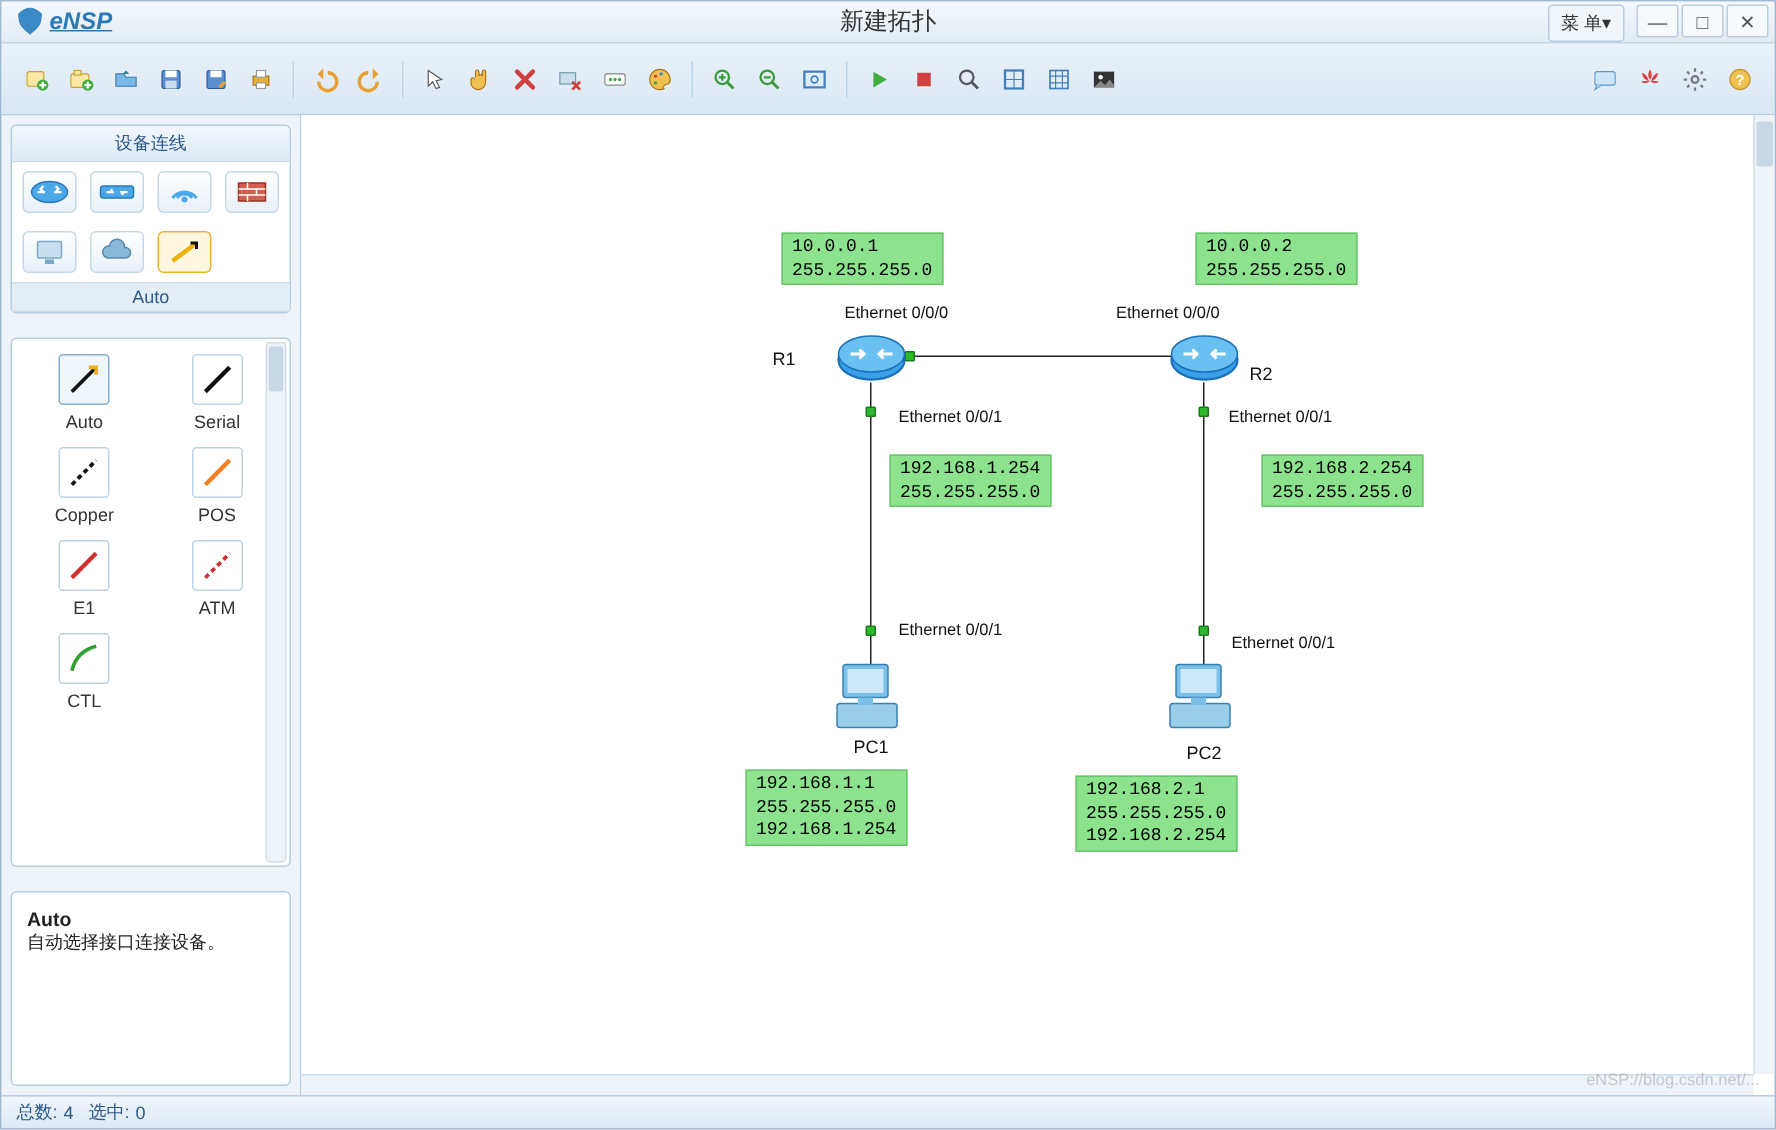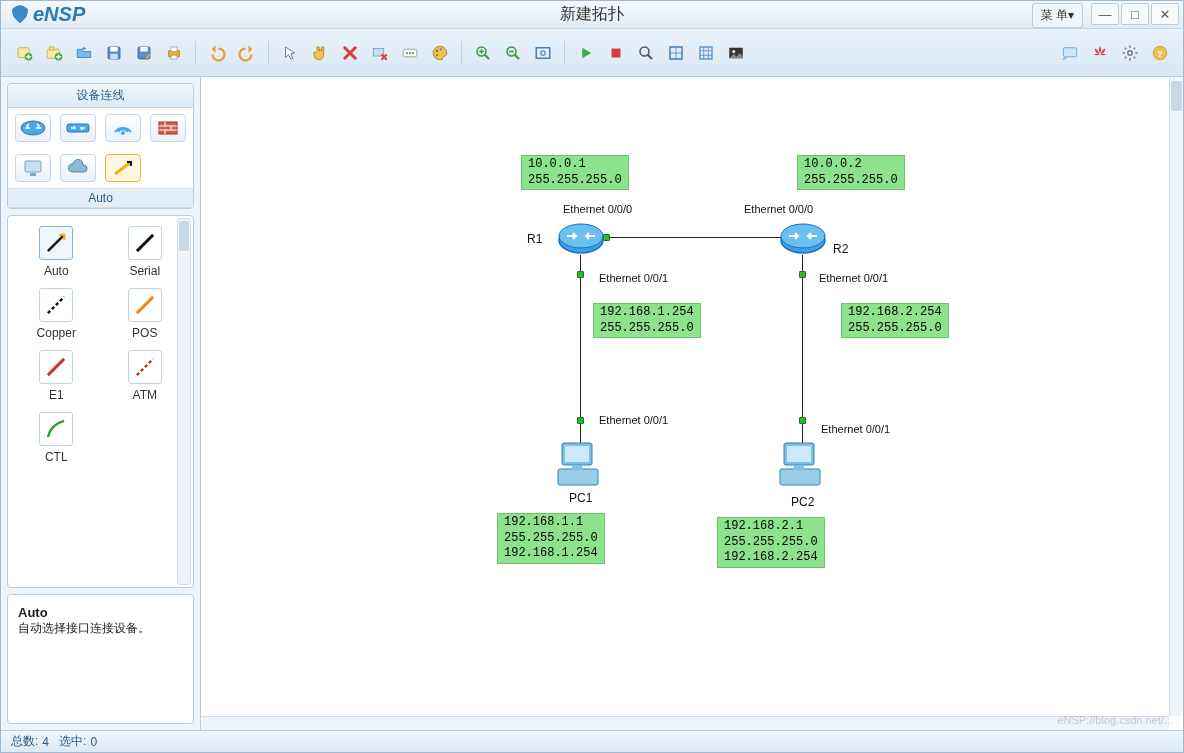--- a/index.html
+++ b/index.html
@@ -1,36 +1,36 @@
 <!DOCTYPE html>
 <html><head>
 <meta charset="utf-8">
 <style>
 * { box-sizing: border-box; margin: 0; padding: 0; font-family: "Microsoft YaHei", Arial, sans-serif; }
 body { width: 1184px; height: 753px; background: #eaf2f9; border: 1px solid #a0b8d0; overflow: hidden; position: relative; }
 
 
 .titlebar { height: 28px; background: linear-gradient(#f4f8fc, #e2ecf5); display: flex; align-items: center; border-bottom: 1px solid #c5d6e6; position: relative; }
-.logo { display: flex; align-items: center; font-size: 20px; font-weight: bold; color: #2a7ab8; margin-left: 8px; font-style: italic; }
+.logo { display: flex; align-items: center; font-size: 16px; font-weight: bold; color: #2a7ab8; margin-left: 8px; font-style: italic; text-decoration: underline; }
 .logo-icon { width: 22px; height: 20px; color:#3a8ac7; margin-right:2px; display:flex; align-items:center; justify-content:center;}
 .title-center { position: absolute; left: 50%; transform: translateX(-50%); font-size: 16px; color: #333; }
 .win-controls { position: absolute; right: 4px; top: 2px; display: flex; }
 .menu-btn { font-size: 12px; color: #333; padding: 3px 8px; border: 1px solid #bcd; border-radius: 3px; background: #f0f5fa; margin-right: 6px; cursor: pointer; }
 .win-btn { width: 28px; height: 22px; border: 1px solid #bcd; background: #f7fafd; margin-left: 2px; display: flex; align-items: center; justify-content: center; font-size: 13px; cursor: pointer; border-radius:2px; color:#555; }
 
 
 .toolbar { height: 48px; background: linear-gradient(#eaf2fa, #d9e7f3); border-bottom: 1px solid #b5cdde; display: flex; align-items: center; padding: 0 10px; gap: 4px; }
 .tb { width: 26px; height: 26px; border: 1px solid transparent; border-radius: 3px; display: flex; align-items: center; justify-content: center; cursor: pointer; }
 .tb svg { width: 18px; height: 18px; }
 .tb-sep { width: 1px; height: 24px; background: #bcd4e6; margin: 0 4px; }
 .tb-spacer { flex: 1; }
 
 
 .main { position: absolute; top: 76px; bottom: 22px; left: 0; right: 0; display: flex; }
-.sidebar { width: 200px; background: #eef4fa; border-right: 1px solid #b5cdde; display: flex; flex-direction: column; padding: 6px; gap: 6px; }
+.sidebar { width: 200px; background: #eef4fa; border-right: 1px solid #b5cdde; display: flex; flex-direction: column; padding: 6px; gap: 16px; }
 .panel { border: 1px solid #b5cdde; border-radius: 4px; background: #fff; }
 .panel-title { background: linear-gradient(#f2f7fc, #dce9f4); text-align: center; font-size: 12px; color: #2a5a8a; padding: 3px; border-bottom: 1px solid #c5d6e6; border-radius: 4px 4px 0 0; }
 .cat-row { display: flex; gap: 6px; padding: 6px; justify-content: space-around; }
 .cat-item { width: 36px; height: 28px; border: 1px solid #c5d6e6; border-radius: 4px; display: flex; align-items: center; justify-content: center; cursor: pointer; background: linear-gradient(#fff,#e8f0f8); }
 .cat-item.sel { border-color: #f0b030; background: #fff8e0; }
 .sub-title { background: #e4eef7; text-align: center; font-size: 12px; color: #2a5a8a; padding: 2px; border-top: 1px solid #d0dde8; border-bottom: 1px solid #d0dde8; }
 
 .items-panel { flex: 1; position: relative; overflow:hidden;}
 .items-grid { display: grid; grid-template-columns: 1fr 1fr; gap: 10px 20px; padding: 10px 14px; }
 .item-cell { text-align: center; font-size: 12px; color: #333; cursor: pointer; }
@@ -408,21 +408,21 @@
 
       <div class="link" style="left:405px; top:160px; width:194px; height:1px"></div>
       <div class="link-dot" style="left:402px; top:157px"></div>
       <div class="link-dot" style="left:595px; top:157px"></div>
 
       <svg class="router" style="left:356px; top:143px" viewBox="0 0 48 36">
           <ellipse cx="24" cy="20" rx="22" ry="13" fill="#3aa0e8" stroke="#1a70b8" stroke-width="1.5"></ellipse>
           <ellipse cx="24" cy="16" rx="22" ry="12" fill="#6ac0f0" stroke="#1a70b8"></ellipse>
           <path d="M10 16h9m-3-3l3 3-3 3M38 16h-9m3-3l-3 3 3 3" stroke="#fff" stroke-width="2" fill="none"></path>
         </svg>
-      <div class="dev-label" style="left:326px; top:155px">R1</div>
+      <div class="dev-label" style="left:314px; top:155px">R1</div>
 
       <svg class="router" style="left:578px; top:143px" viewBox="0 0 48 36">
           <ellipse cx="24" cy="20" rx="22" ry="13" fill="#3aa0e8" stroke="#1a70b8" stroke-width="1.5"></ellipse>
           <ellipse cx="24" cy="16" rx="22" ry="12" fill="#6ac0f0" stroke="#1a70b8"></ellipse>
           <path d="M10 16h9m-3-3l3 3-3 3M38 16h-9m3-3l-3 3 3 3" stroke="#fff" stroke-width="2" fill="none"></path>
         </svg>
       <div class="dev-label" style="left:632px; top:165px">R2</div>
 
       <div class="port-label" style="left:398px; top:195px">Ethernet 0/0/1</div>
       <div class="net-label" style="left:392px; top:226px">192.168.1.254

